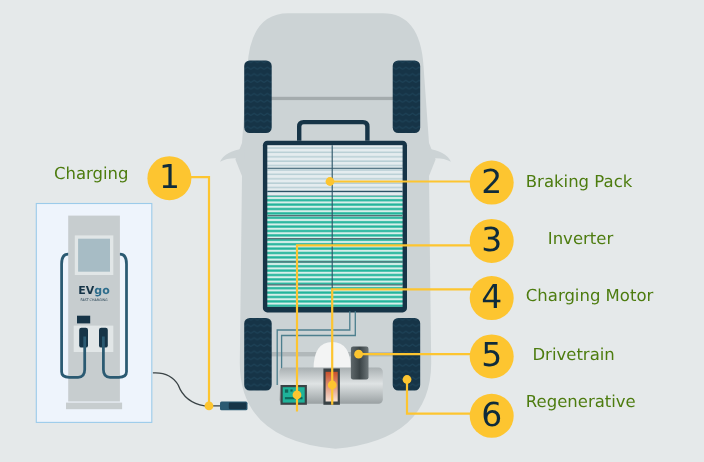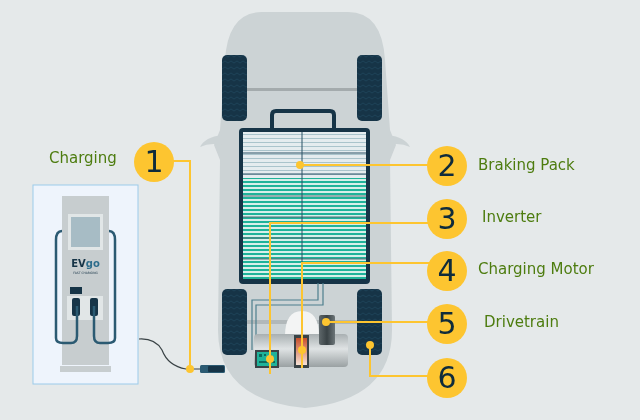--- a/index.html
+++ b/index.html
@@ -136,17 +136,18 @@
 
 <div class="badge" style="left:134px; top:142px;">1</div>
 <div class="badge" style="left:427px; top:146px;">2</div>
 <div class="badge" style="left:427px; top:199px;">3</div>
 <div class="badge" style="left:427px; top:251px;">4</div>
 <div class="badge" style="left:427px; top:304px;">5</div>
 <div class="badge" style="left:427px; top:358px;">6</div>
 
 <div class="label" style="left:49px; top:148px;">Charging</div>
 <div class="label" style="left:478px; top:155px;">Braking Pack</div>
-<div class="label" style="left:482px; top:207px;">Inverter</div>
+<div class="label" style="left:498px; top:207px;">Inverter</div>
 <div class="label" style="left:478px; top:259px;">Charging Motor</div>
 <div class="label" style="left:484px; top:312px;">Drivetrain</div>
 <div class="label" style="left:478px; top:355px;">
+  <div>Regenerative</div>
 </div>
 
 </body></html>

